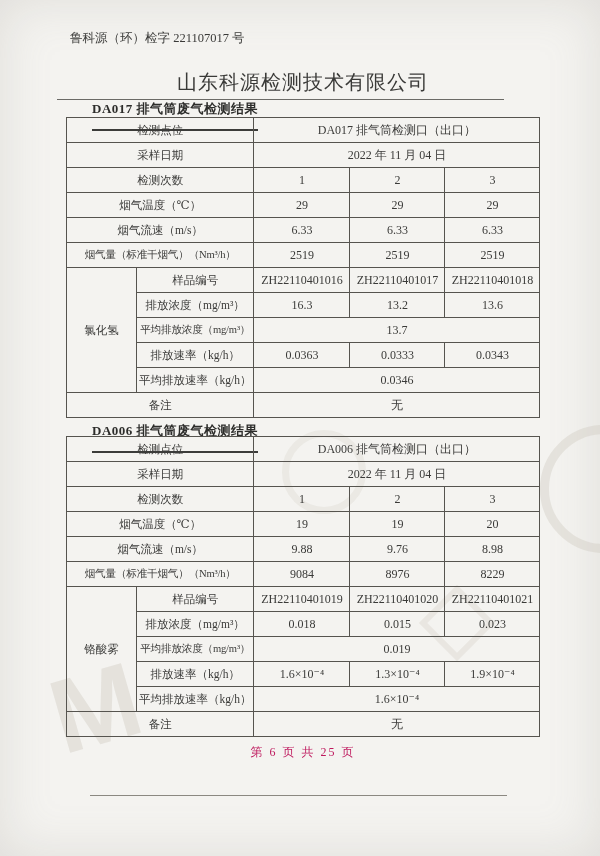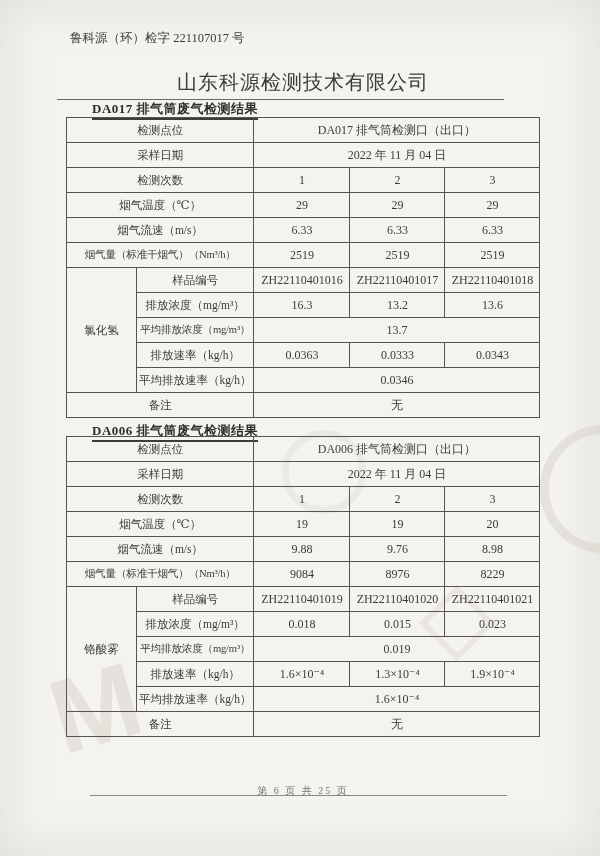--- a/index.html
+++ b/index.html
@@ -12,32 +12,32 @@
     overflow:hidden;
   }
   .report-no { position:absolute; left:70px; top:30px; font-size:12.5px; }
   .company   { position:absolute; left:66px; top:45px; width:474px; text-align:center;
                font-size:20px; letter-spacing:1px;margin-top:24px; }
   .report-title { position:absolute; left:66px; top:74px; width:474px; text-align:center;
                font-size:18px; letter-spacing:5px; }
   .header-rule { position:absolute; left:57px; top:99px; width:447px; height:0;
                border-top:1.3px solid #6b6a66; }
   .section-title { position:absolute; font-size:13px; font-weight:bold; color:#2d2d2b;
-               border-bottom:2px solid #3c3c3a; padding-bottom:0; letter-spacing:.5px; }
+               border-bottom:2px solid #3c3c3a; padding-bottom:11px; letter-spacing:.5px; }
   #t1-title { left:92px; top:100px; }
   #t2-title { left:92px; top:422px; }
   table.results { position:absolute; left:66px; border-collapse:collapse; table-layout:fixed; }
   #table1 { top:117px; }
   #table2 { top:436px; }
   td { border:1px solid #56544f; height:24px; text-align:center; vertical-align:middle;
        font-size:12px; padding:0 2px; white-space:nowrap; overflow:hidden; }
   td.lbl { font-size:11.5px; }
   td.sm  { font-size:10.6px; letter-spacing:-.2px; }
-  .footer-text { position:absolute; left:66px; top:784px; width:474px; text-align:center;
-       font-size:10px; letter-spacing:2px; color:#737373; }
+  .footer-text { position:absolute; left:66px; top:744px; width:474px; text-align:center;
+       font-size:12px; letter-spacing:2px; color:#be185d; }
   .footer-rule { position:absolute; left:90px; top:795px; width:417px; height:0;
        border-top:1px solid #8b8881; }
   
   .wm { position:absolute; pointer-events:none; }
   #wm-circle-right { left:540px; top:425px; width:110px; height:110px; border-radius:50%;
        border:9px solid rgba(204,199,189,.38); }
   #wm-logo-bottom-left { left:52px; top:648px; font-size:105px; font-weight:bold;
        color:rgba(198,193,183,.34); transform:rotate(-16deg);
        font-family:"Liberation Sans",sans-serif; }
   #wm-diamond { left:430px; top:596px; width:42px; height:42px;

